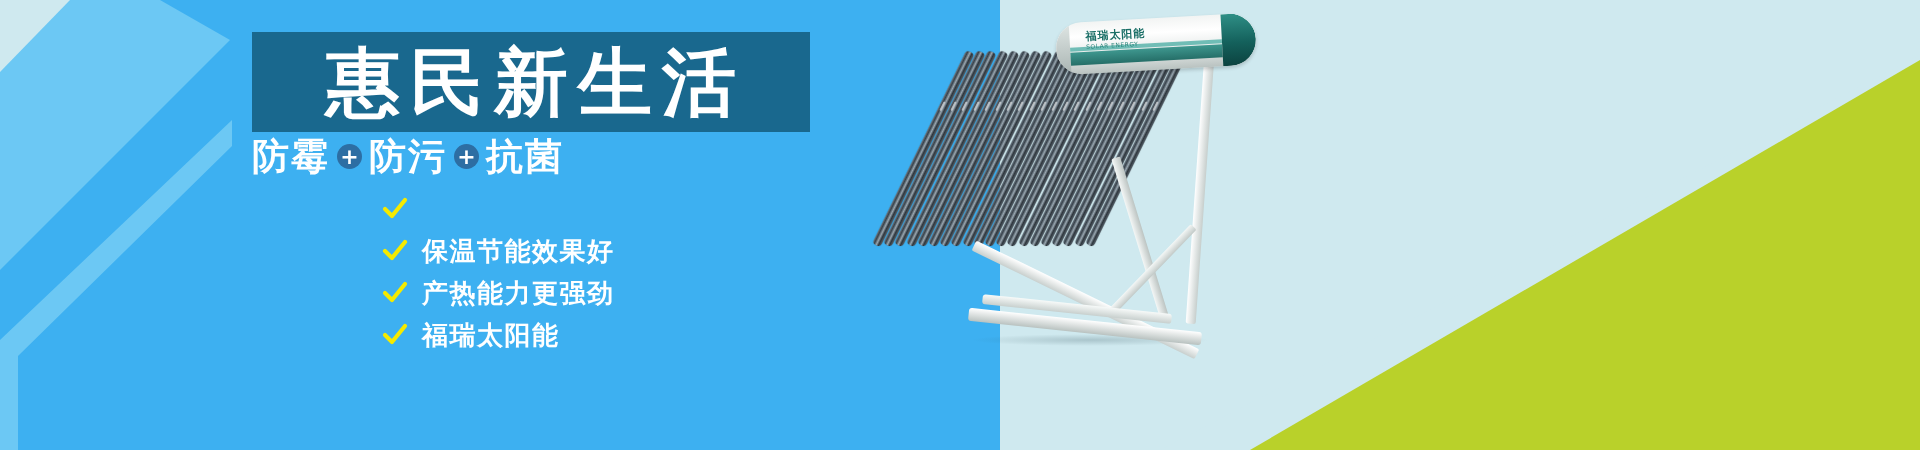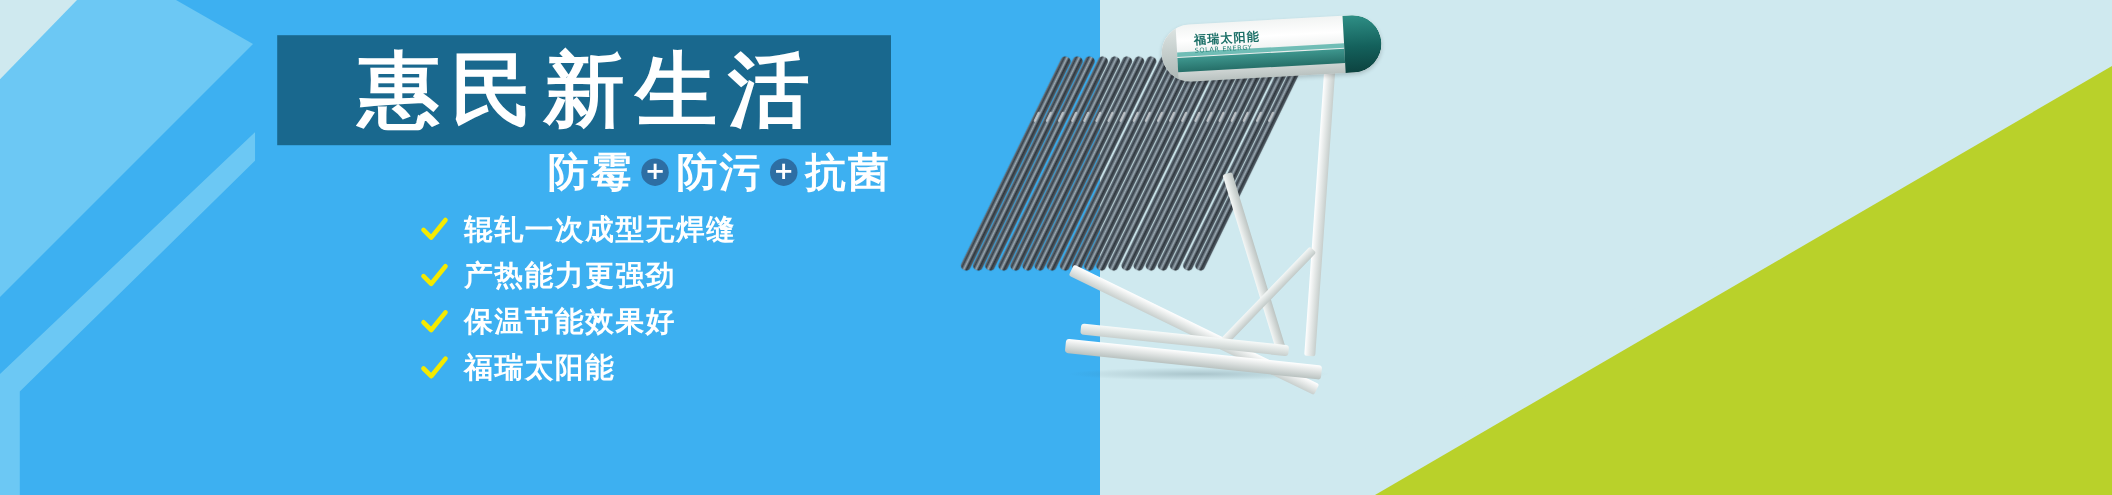--- a/index.html
+++ b/index.html
@@ -65,21 +65,21 @@
     font-weight:bold;
     letter-spacing:10px;
     line-height:1;
     text-indent:10px;
     white-space:nowrap;
     font-family:"DejaVu Sans","Liberation Sans",sans-serif;
   }
 
   .subtitle{
     position:absolute;left:252px;top:138px;width:558px;
-    display:flex;align-items:center;justify-content:flex-end;
+    display:flex;align-items:center;justify-content:flex-start;
     gap:7px;
     white-space:nowrap;
   }
   .sub-word{
     color:#ffffff;font-size:37px;font-weight:bold;letter-spacing:2px;
     line-height:1;
     font-family:"DejaVu Sans","Liberation Sans",sans-serif;
   }
   .sub-plus{
     width:25px;height:25px;border-radius:50%;
@@ -221,36 +221,35 @@
       <span class="sub-plus">+</span>
       <span class="sub-word">抗菌</span>
     </div>
 
     <div class="bullets">
 
       <div class="bullet">
         <svg class="check" viewBox="0 0 26 26">
           <path d="M3 13 L10 20 L23 4" fill="none" stroke="#f5ea00" stroke-width="4.2" stroke-linecap="round" stroke-linejoin="round"></path>
         </svg>
-        <span class="bullet-text">辊轧一次成型无焊缝</span>
-      </div>
-
+      </div>
+
+
+      <div class="bullet">
+        <svg class="check" viewBox="0 0 26 26">
+          <path d="M3 13 L10 20 L23 4" fill="none" stroke="#f5ea00" stroke-width="4.2" stroke-linecap="round" stroke-linejoin="round"></path>
+        </svg>
+        <span class="bullet-text">保温节能效果好</span>
+      </div>
 
       <div class="bullet">
         <svg class="check" viewBox="0 0 26 26">
           <path d="M3 13 L10 20 L23 4" fill="none" stroke="#f5ea00" stroke-width="4.2" stroke-linecap="round" stroke-linejoin="round"></path>
         </svg>
         <span class="bullet-text">产热能力更强劲</span>
-      </div>
-
-      <div class="bullet">
-        <svg class="check" viewBox="0 0 26 26">
-          <path d="M3 13 L10 20 L23 4" fill="none" stroke="#f5ea00" stroke-width="4.2" stroke-linecap="round" stroke-linejoin="round"></path>
-        </svg>
-        <span class="bullet-text">保温节能效果好</span>
       </div>
 
       <div class="bullet">
         <svg class="check" viewBox="0 0 26 26">
           <path d="M3 13 L10 20 L23 4" fill="none" stroke="#f5ea00" stroke-width="4.2" stroke-linecap="round" stroke-linejoin="round"></path>
         </svg>
         <span class="bullet-text">福瑞太阳能</span>
       </div>
 
     </div>

